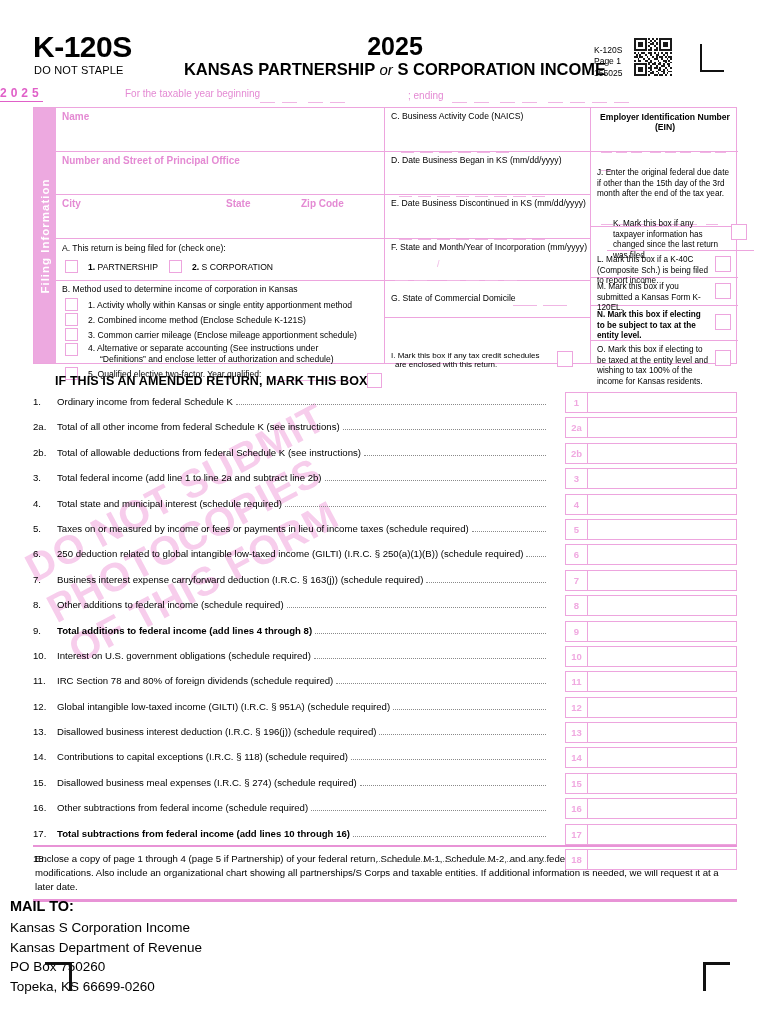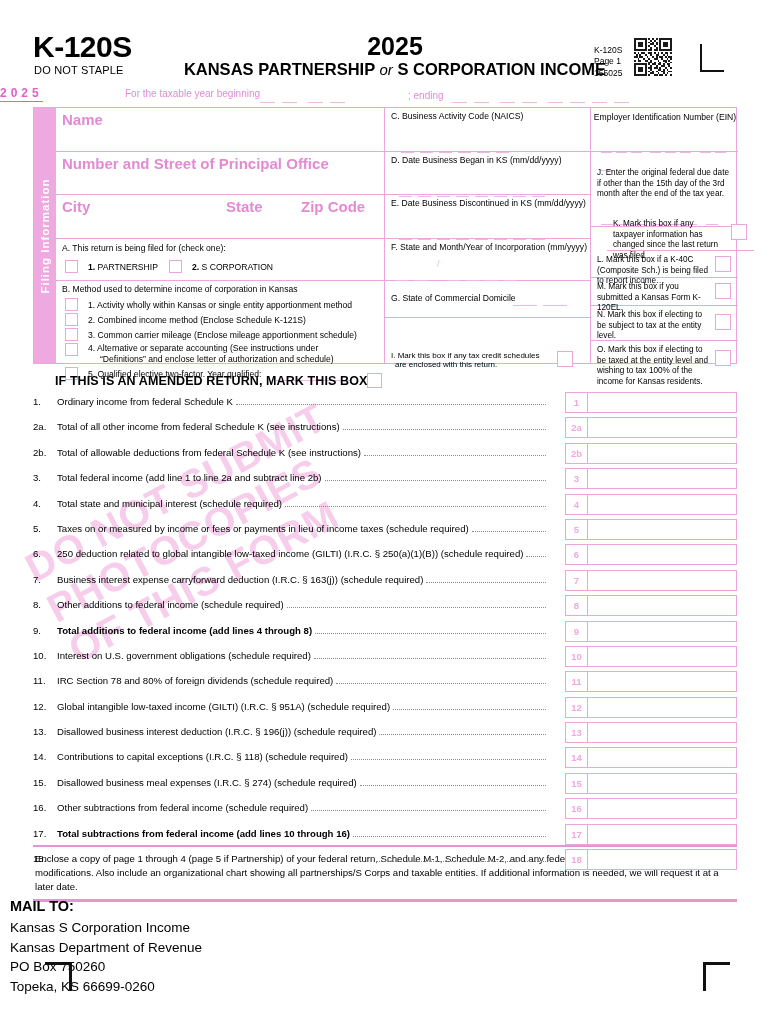--- a/index.html
+++ b/index.html
@@ -113,34 +113,34 @@
     position: absolute; left: 350px; top: 0; width: 206px; height: 100%;
     border-left: 1.3px solid #eda5de; box-sizing: border-box;
   }
   .colC {
     position: absolute; left: 556px; top: 0; width: 148px; height: 100%;
     border-left: 1.3px solid #eda5de; box-sizing: border-box;
   }
   .cell { position: absolute; box-sizing: border-box; }
   .hsep { border-bottom: 1.3px solid #eda5de; }
   .plabel {
-    color: #e48ad3; font-size: 15px; font-weight: bold;
+    color: #e48ad3; font-size: 10px; font-weight: bold;
     position: absolute; left: 6px; top: 3px;
   }
   .blabel {
     color: #000; font-size: 8.6px; position: absolute; left: 6px; top: 3px;
     line-height: 1.35;
   }
   .rlabel {
     color: #000; font-size: 8.2px; position: absolute; left: 6px; top: 4px;
     line-height: 1.3; width: 112px;
   }
   .einlabel {
     color: #000; font-size: 8.6px; position: absolute; top: 4px;
-    width: 148px; text-align: center;
+    width: 148px; text-align: center; font-weight: bold;
   }
   .chk {
     position: absolute; width: 13px; height: 13px;
     border: 1.3px solid #eda5de; box-sizing: border-box; background: #fff;
   }
   .chkbig {
     position: absolute; width: 16px; height: 16px;
     border: 1.3px solid #eda5de; box-sizing: border-box; background: #fff;
   }
   .opt { position: absolute; font-size: 8.6px; }
@@ -486,21 +486,21 @@
         <span class="chkbig" style="left:124px;top:9px;"></span>
       </div>
       <div class="cell hsep" style="left:0;top:143px;width:100%;height:27px;">
         <span class="rlabel">L. Mark this box if a K-40C (Composite Sch.) is being filed to report income.</span>
         <span class="chkbig" style="left:124px;top:5px;"></span>
       </div>
       <div class="cell hsep" style="left:0;top:170px;width:100%;height:28px;">
         <span class="rlabel">M. Mark this box if you submitted a Kansas Form K-120EL.</span>
         <span class="chkbig" style="left:124px;top:5px;"></span>
       </div>
-      <div class="cell hsep" style="left:0;top:198px;width:100%;height:35px;">
+      <div class="cell hsep" style="left:0;top:198px;width:100%;height:35px;font-weight:bold;">
         <span class="rlabel">N. Mark this box if electing to be subject to tax at the entity level.</span>
         <span class="chkbig" style="left:124px;top:8px;"></span>
       </div>
       <div class="cell" style="left:0;top:233px;width:100%;height:24px;">
         <span class="rlabel">O. Mark this box if electing to be taxed at the entity level and wishing to tax 100% of the income for Kansas residents.</span>
         <span class="chkbig" style="left:124px;top:9px;"></span>
       </div>
     </div>
   </div>
 

